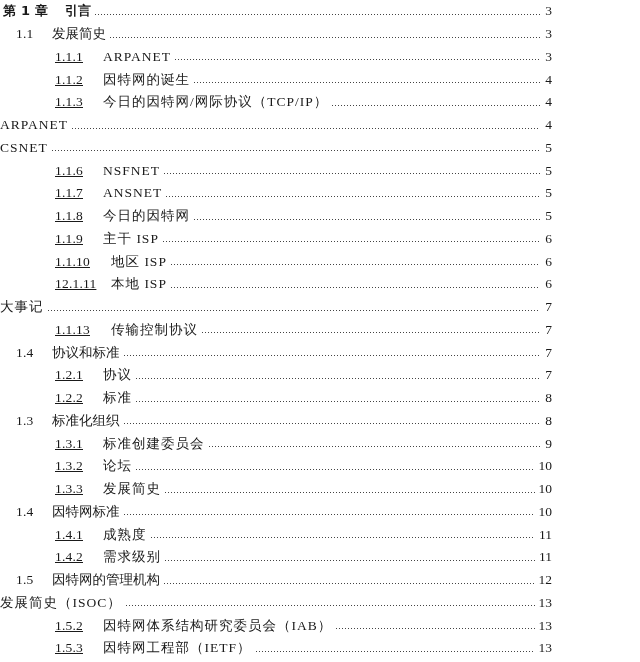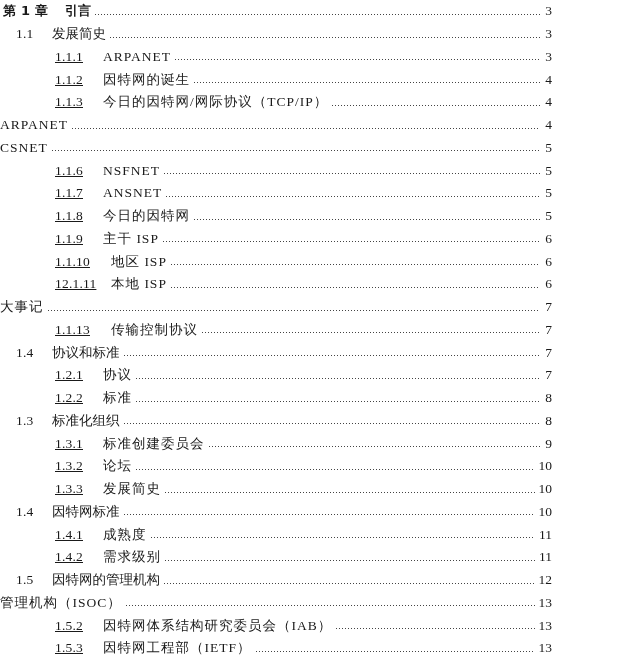--- a/index.html
+++ b/index.html
@@ -265,21 +265,21 @@
   </div>
 
   <div class="row lvl2">
     <span class="num">1.5</span>
     <span class="title">因特网的管理机构</span>
     <span class="leader"></span>
     <span class="page">12</span>
   </div>
 
   <div class="row lvl3">
-    <span class="title">管理机构（ISOC）</span>
+    <span class="title">发展简史（ISOC）</span>
     <span class="leader"></span>
     <span class="page">13</span>
   </div>
 
   <div class="row lvl3">
     <span class="num">1.5.2</span>
     <span class="title">因特网体系结构研究委员会（IAB）</span>
     <span class="leader"></span>
     <span class="page">13</span>
   </div>

